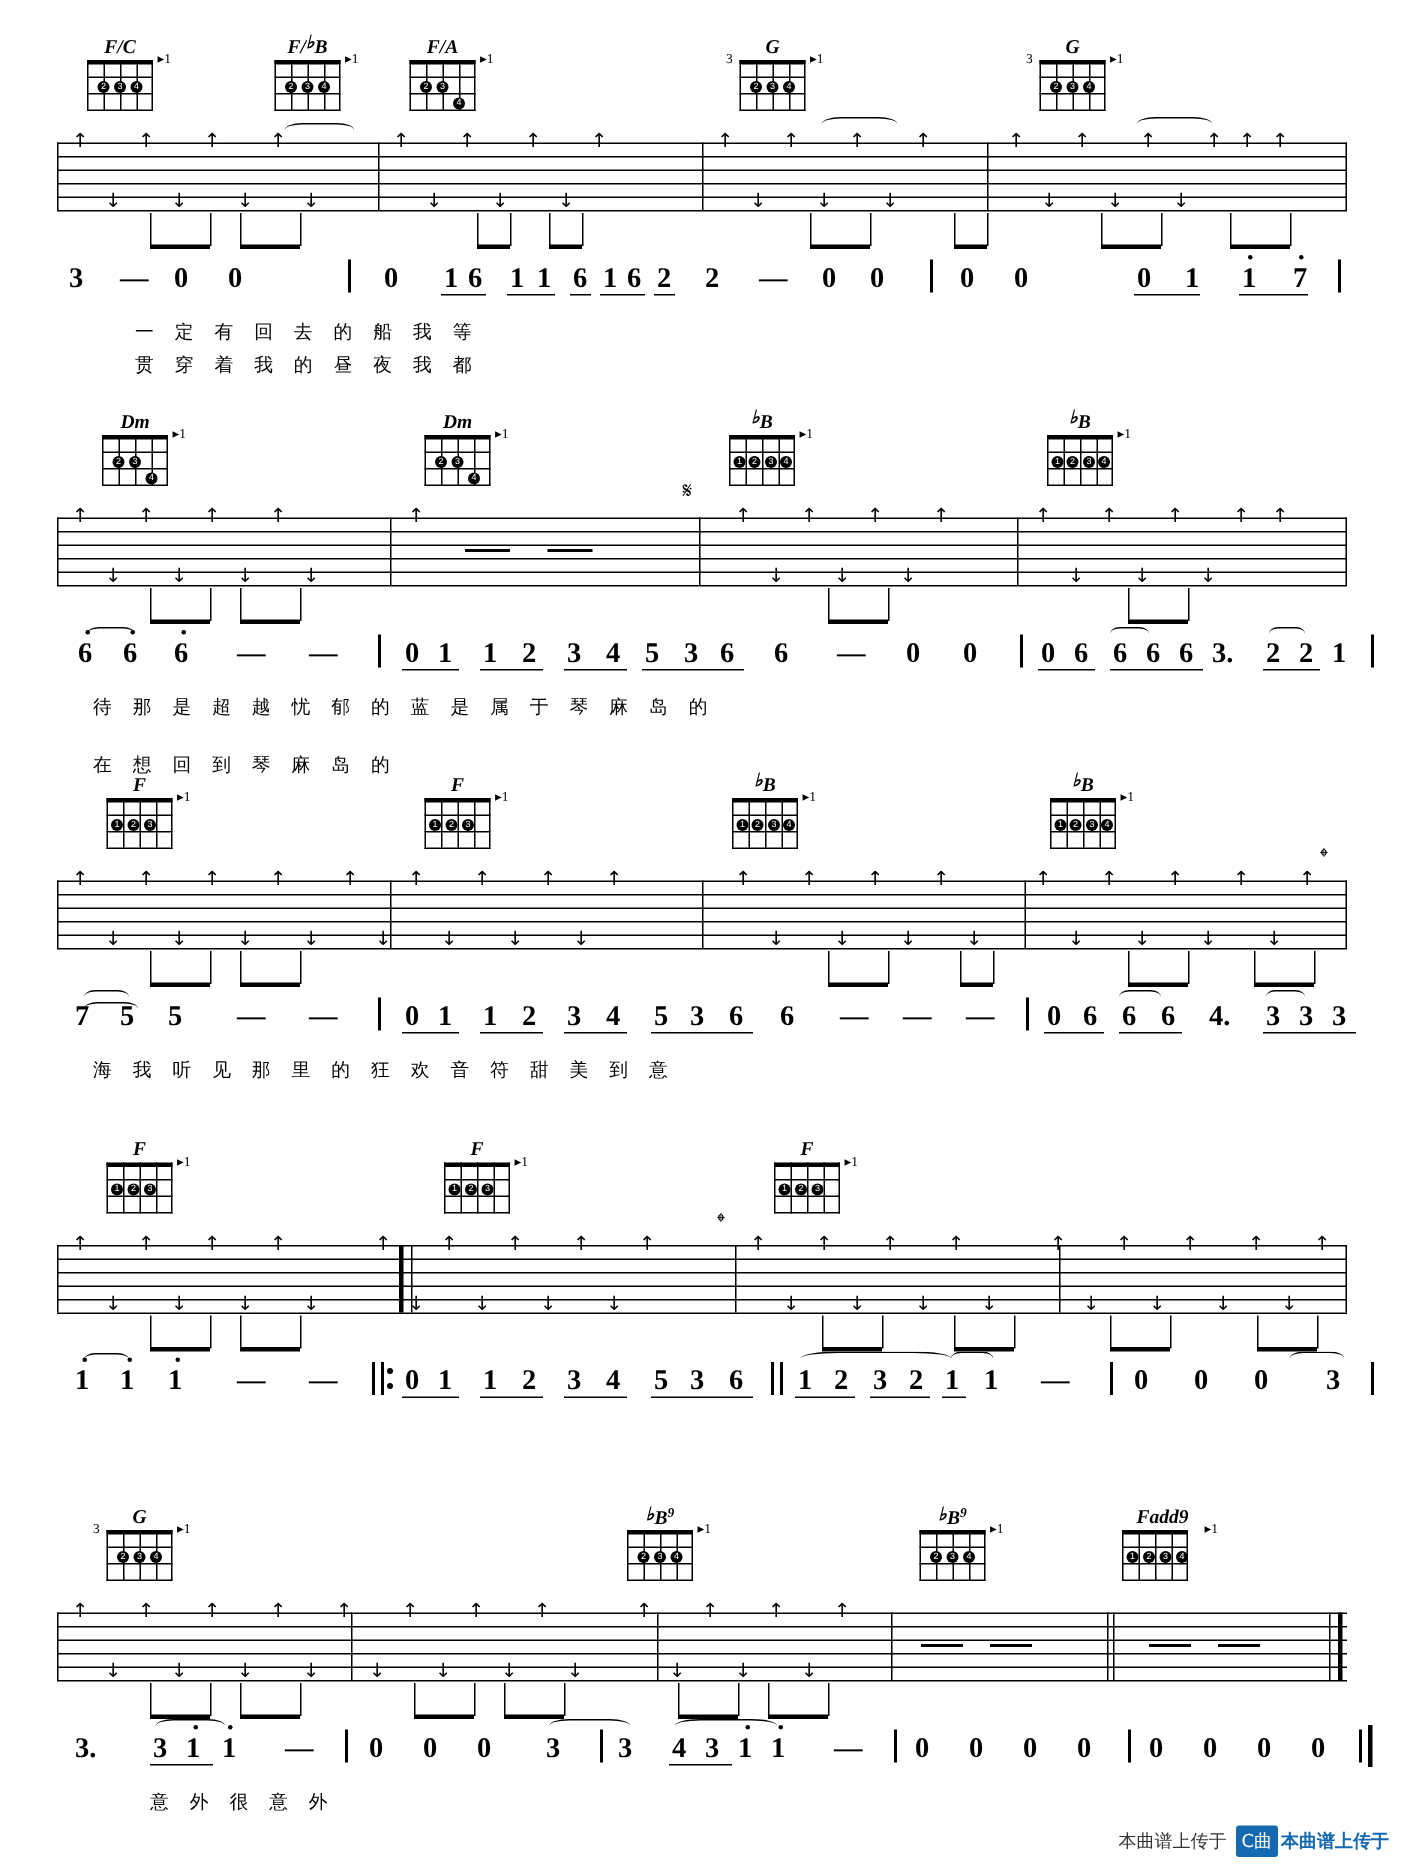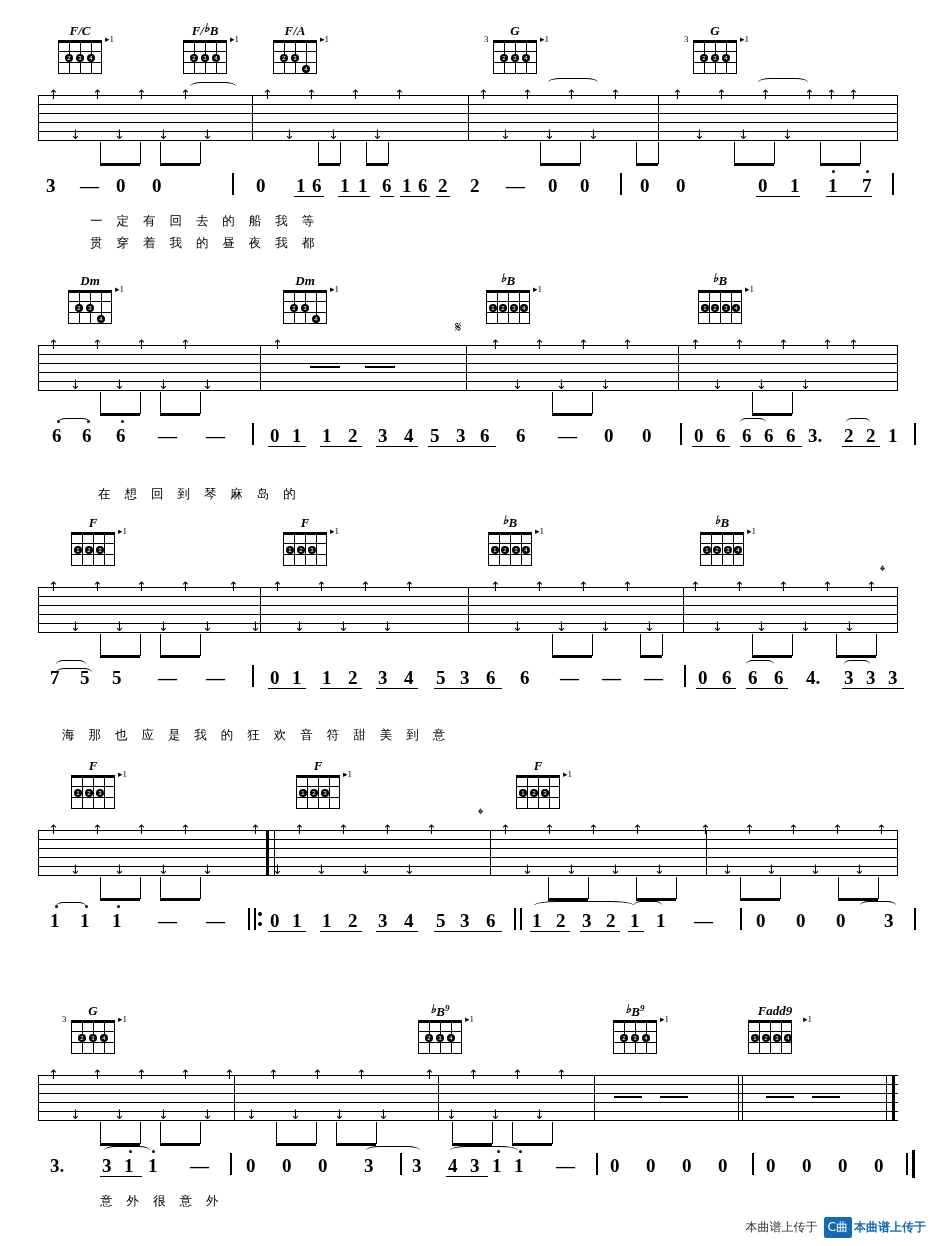--- a/index.html
+++ b/index.html
@@ -458,21 +458,22 @@
       <span class="num" style="left:808px;top:155px;">3.</span>
       <span class="num" style="left:844px;top:155px;">2</span>
       <span class="num" style="left:866px;top:155px;">2</span>
       <div class="underline" style="left:842px;top:176px;width:38px;"></div>
       <span class="num" style="left:888px;top:155px;">1</span>
       <div class="barline" style="left:914px;top:153px;height:22px;"></div>
       <div class="tie" style="left:740px;top:148px;width:26px;"></div>
       <div class="tie" style="left:846px;top:148px;width:24px;"></div>
     </div>
 
-    <div class="lyr" style="left:62px;top:216px;letter-spacing:5px;margin-left:36px;">在                                                    想 回 到 琴 麻 岛 的</div>
+    <div class="lyr" style="left:62px;top:193px;letter-spacing:5px;">待            那 是 超 越 忧 郁 的 蓝              是 属 于 琴 麻 岛 的</div>
+    <div class="lyr" style="left:62px;top:232px;letter-spacing:5px;">在                                                    想 回 到 琴 麻 岛 的</div>
   </div>
 
   <div class="system" style="top:512px;height:240px;">
 
     <div class="chord" style="left:63px;top:5px;width:62px;height:56px;">
       <div class="cname">F</div>
       <div class="cap">▸1</div>
       <div class="grid">
         <div class="nut"></div>
         <div class="v" style="left:0;"></div>
@@ -656,21 +657,21 @@
       <div class="underline" style="left:746px;top:176px;width:42px;"></div>
       <span class="num" style="left:806px;top:155px;">4.</span>
       <span class="num" style="left:844px;top:155px;">3</span>
       <span class="num" style="left:866px;top:155px;">3</span>
       <span class="num" style="left:888px;top:155px;">3</span>
       <div class="underline" style="left:842px;top:176px;width:62px;"></div>
       <div class="tie" style="left:844px;top:148px;width:26px;"></div>
       <div class="tie" style="left:746px;top:148px;width:28px;"></div>
     </div>
 
-    <div class="lyr" style="left:62px;top:215px;letter-spacing:5px;">海            那 也 应 是 我 的 狂 欢              音 符 甜 美 到 意</div>
+    <div class="lyr" style="left:62px;top:193px;letter-spacing:5px;">海            我 听 见 那 里 的 狂 欢              音 符 甜 美 到 意</div>
   </div>
 
   <div class="system" style="top:755px;height:230px;">
 
     <div class="chord" style="left:63px;top:5px;width:62px;height:56px;">
       <div class="cname">F</div>
       <div class="cap">▸1</div>
       <div class="grid">
         <div class="nut"></div>
         <div class="v" style="left:0;"></div>

